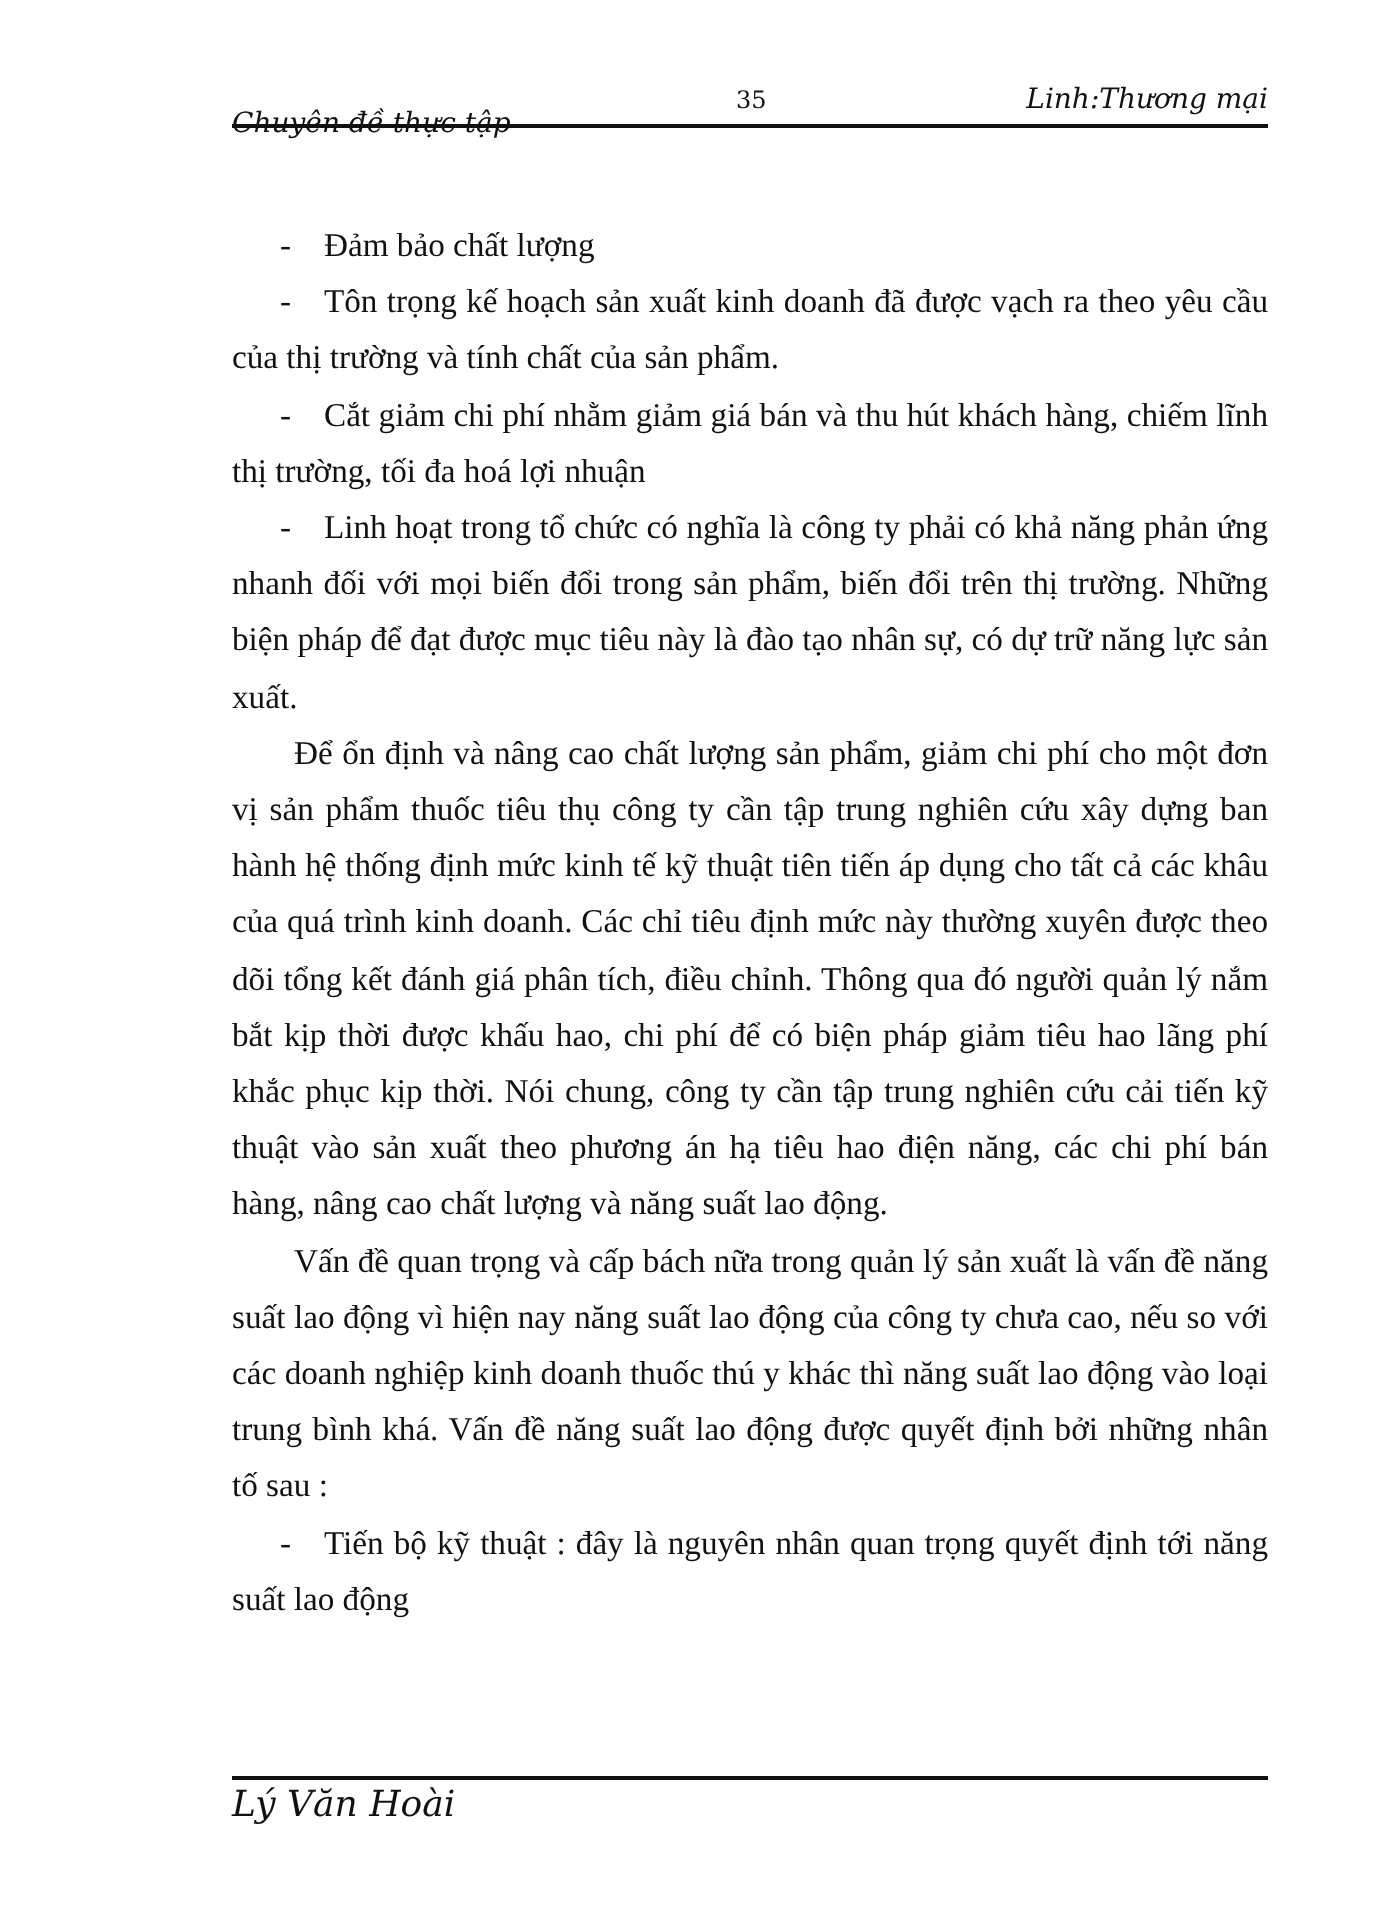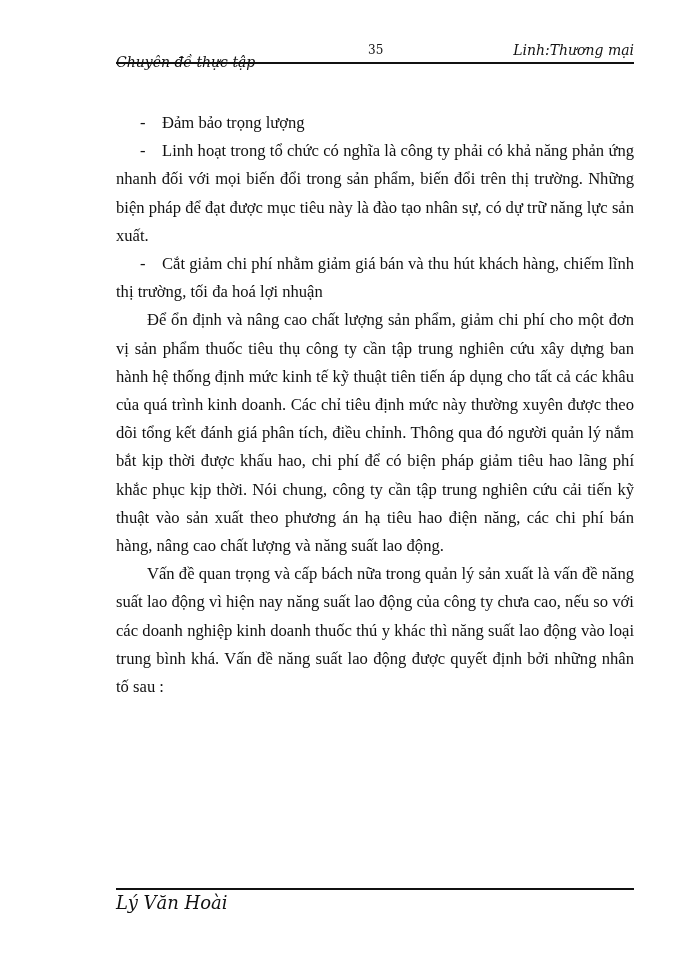--- a/index.html
+++ b/index.html
@@ -78,27 +78,33 @@
 <body>
 
 <div class="page-header">
   <span class="left">Chuyên đề thực tập</span>
   <span class="center">35</span>
   <span class="right">Linh:Thương mại</span>
 </div>
 
 <div class="content">
   <p class="bullet last-justify">
-    <span class="dash">-</span><span>Đảm bảo trọng lượng</span>
+    <span class="dash">-</span><span>Đảm bảo chất lượng</span>
+  </p>
+  <p class="bullet last-justify">
+    <span class="dash">-</span><span>Tôn trọng kế hoạch sản xuất kinh doanh đã được vạch ra theo yêu cầu của thị trường và tính chất của sản phẩm.</span>
+  </p>
+  <p class="bullet last-justify">
+    <span class="dash">-</span><span>Cắt giảm chi phí nhằm giảm giá bán và thu hút khách hàng, chiếm lĩnh thị trường, tối đa hoá lợi nhuận</span>
   </p>
   <p class="bullet last-justify">
     <span class="dash">-</span><span>Linh hoạt trong tổ chức có nghĩa là công ty phải có khả năng phản ứng nhanh đối với mọi biến đổi trong sản phẩm, biến đổi trên thị trường. Những biện pháp để đạt được mục tiêu này là đào tạo nhân sự, có dự trữ năng lực sản xuất.</span>
   </p>
-  <p class="bullet last-justify">
-    <span class="dash">-</span><span>Cắt giảm chi phí nhằm giảm giá bán và thu hút khách hàng, chiếm lĩnh thị trường, tối đa hoá lợi nhuận</span>
-  </p>
   <p class="para last-justify">Để ổn định và nâng cao chất lượng sản phẩm, giảm  chi phí cho một đơn vị sản phẩm thuốc tiêu thụ công ty cần tập trung nghiên cứu xây dựng ban hành hệ thống định mức kinh tế kỹ thuật tiên tiến áp dụng cho tất cả các khâu của quá trình kinh doanh. Các chỉ tiêu định mức này thường xuyên được theo dõi tổng kết đánh giá phân tích, điều chỉnh. Thông qua đó người quản lý nắm bắt kịp thời được khấu hao, chi phí để có biện pháp giảm tiêu hao lãng phí khắc phục kịp thời. Nói chung, công ty cần tập trung nghiên cứu cải tiến kỹ thuật vào sản xuất theo phương án hạ tiêu hao điện năng, các chi phí bán hàng, nâng cao chất lượng và năng suất lao động.</p>
   <p class="para last-justify">Vấn đề quan trọng và cấp bách nữa trong quản lý sản xuất là vấn đề năng suất lao động vì hiện nay năng suất lao động của công ty chưa cao, nếu so với các doanh nghiệp kinh doanh thuốc thú y khác thì năng suất lao động vào loại trung bình khá. Vấn đề năng suất lao động được quyết định bởi những nhân tố sau :</p>
+  <p class="bullet last-justify">
+    <span class="dash">-</span><span>Tiến bộ kỹ thuật : đây là nguyên nhân quan trọng quyết định tới năng suất lao động</span>
+  </p>
 </div>
 
 <div class="page-footer">
   <span class="left">Lý Văn Hoài</span>
 </div>
 
 </body></html>

